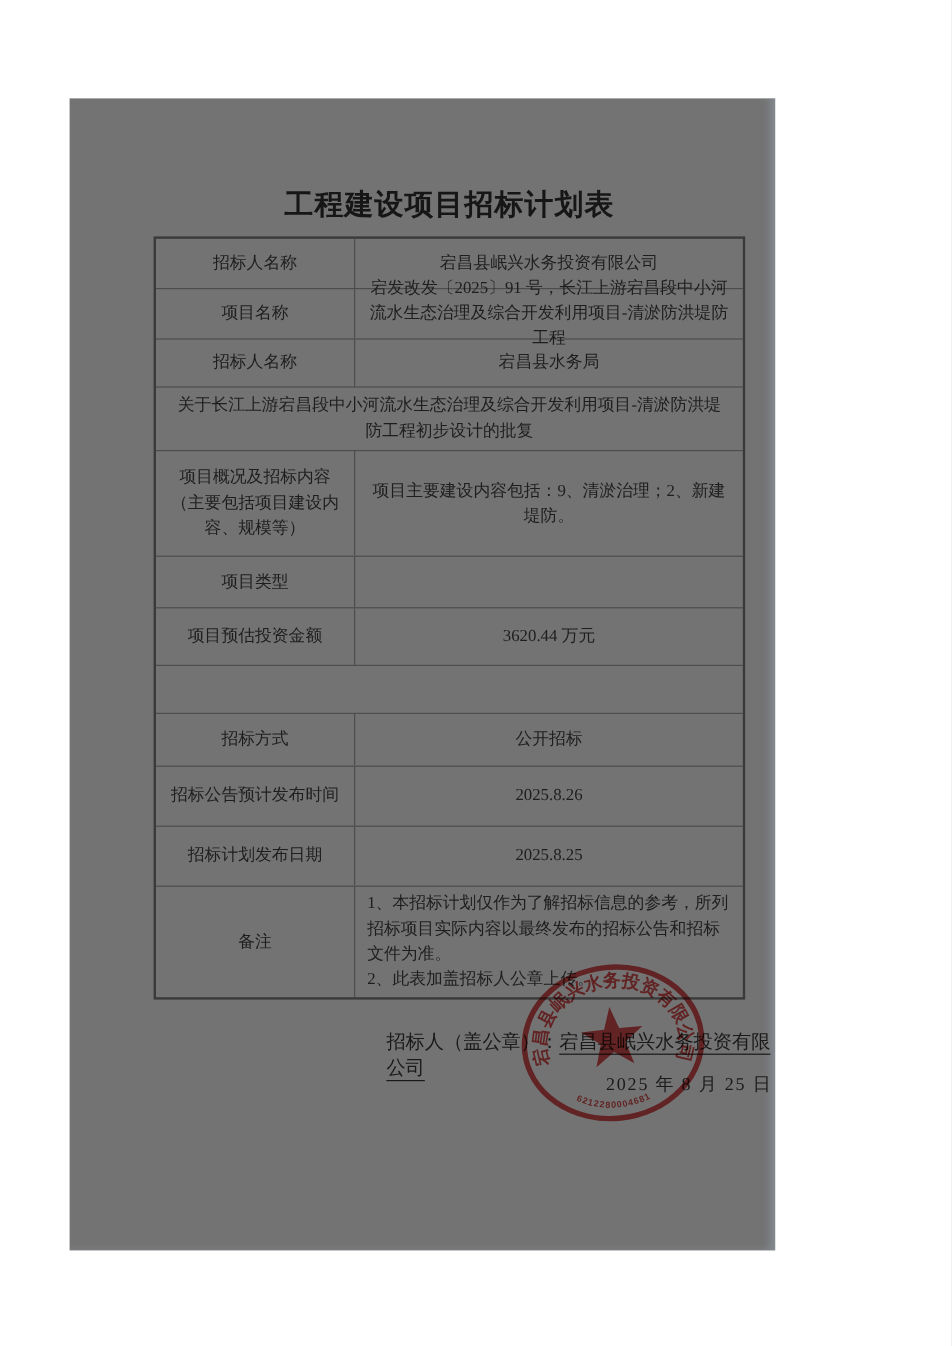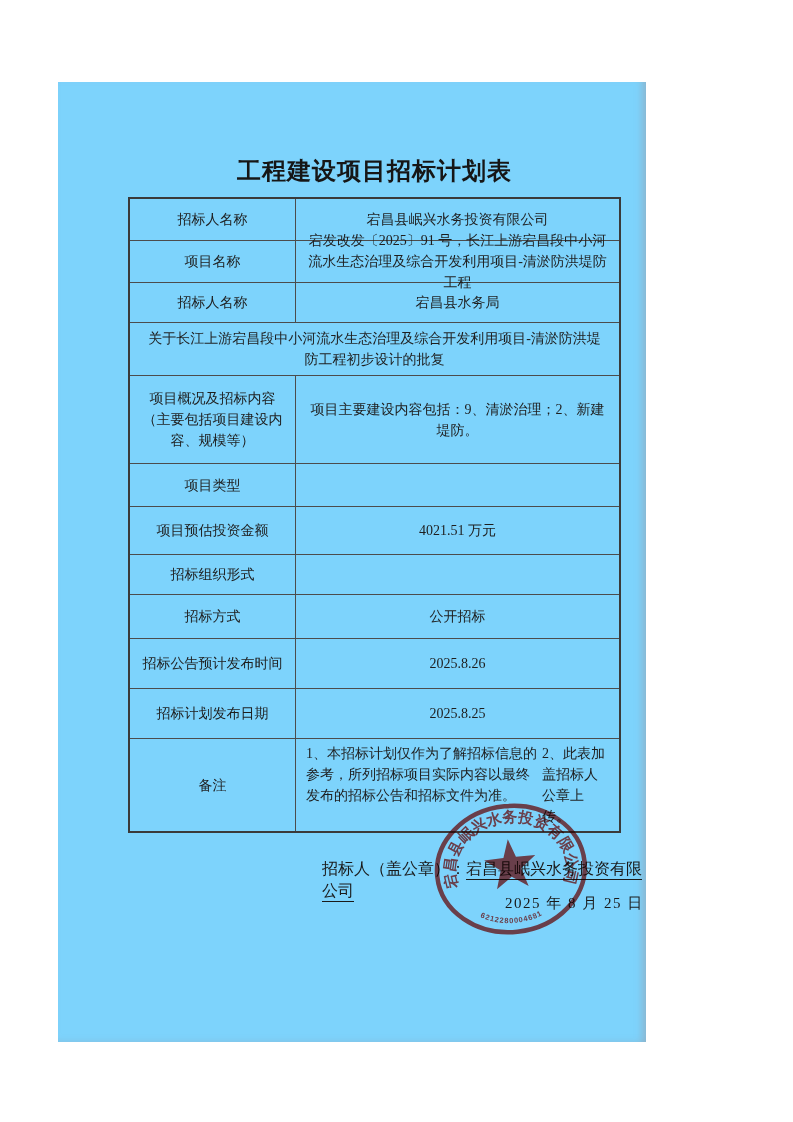--- a/index.html
+++ b/index.html
@@ -9,21 +9,21 @@
     font-family:"Liberation Serif", serif;
     color:#222;
   }
   .canvas {
     position:relative; width:793px; height:1122px;
     background:#ffffff; overflow:hidden;
   }
   
   .page {
     position:absolute; left:58px; top:82px; width:588px; height:960px;
-    background:#7dd3fc;
+    background:#737373;
     box-shadow: inset -9px 0 7px -5px rgba(150,162,176,.55),
                 inset 0 -5px 7px -5px rgba(150,162,176,.35);
   }
   .title {
     position:absolute; left:70px; top:74px; width:493px; margin:0;
     text-align:center; font-size:24px; line-height:30px; font-weight:bold;
     letter-spacing:1px; color:#161616;
     font-family:"Liberation Sans", sans-serif;
   }
   .table {
@@ -51,21 +51,21 @@
     display:flex; align-items:center; justify-content:center;
     text-align:center; font-weight:normal; font-size:14px; line-height:21px;
     padding:2px 10px; color:#1e1e1e;
   }
   .cell.value {
     flex:1; display:flex; align-items:center; justify-content:center;
     text-align:center; font-size:14px; line-height:21px;
     padding:2px 12px; color:#1e1e1e;
   }
   .cell.value.remark {
-    align-items:flex-start; justify-content:center;
+    flex-direction:column; align-items:flex-start; justify-content:center;
     text-align:left; padding:4px 10px;
   }
   .sign-line {
     position:absolute; left:264px; top:776px;
     font-size:16px; line-height:22px; color:#1a1a1a;
   }
   .signer-name {
     text-decoration:underline;
     text-underline-offset:5px;
     text-decoration-thickness:1px;
@@ -110,24 +110,23 @@
       </div>
       <div class="row">
         <div class="cell label">项目概况及招标内容（主要包括项目建设内容、规模等）</div>
         <div class="cell value">项目主要建设内容包括：9、清淤治理；2、新建堤防。</div>
       </div>
       <div class="row">
         <div class="cell label">项目类型</div>
       </div>
       <div class="row">
         <div class="cell label">项目预估投资金额</div>
-        <div class="cell value">4021.51 万元</div>
+        <div class="cell value">3620.44 万元</div>
       </div>
       <div class="row">
-        <div class="cell label">招标组织形式</div>
       </div>
       <div class="row">
         <div class="cell label">招标方式</div>
         <div class="cell value">公开招标</div>
       </div>
       <div class="row">
         <div class="cell label">招标公告预计发布时间</div>
         <div class="cell value">2025.8.26</div>
       </div>
       <div class="row">

